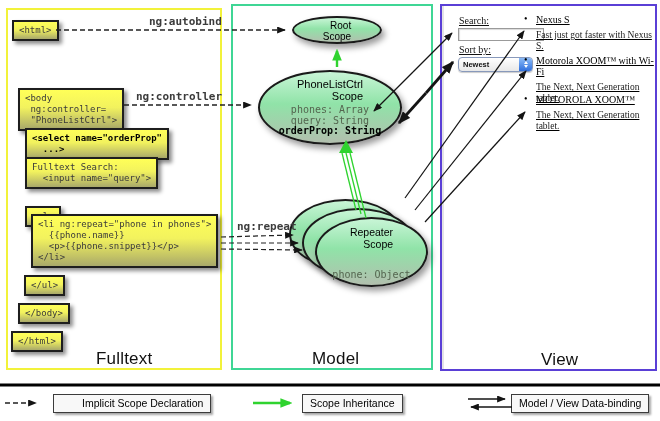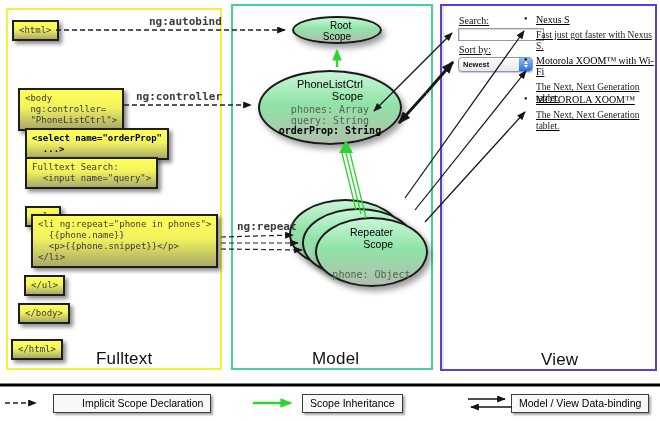--- a/index.html
+++ b/index.html
@@ -100,21 +100,21 @@
   ...&gt;</div>
   <div class="code-box" style="left:25px;top:157px;">Fulltext Search:
   &lt;input name="query"&gt;</div>
   <div class="code-box" style="left:25px;top:188px;margin-top:18px;">&lt;ul&gt;</div>
   <div class="code-box" style="left:31px;top:214px;">&lt;li ng:repeat="phone in phones"&gt;
   {{phone.name}}
   &lt;p&gt;{{phone.snippet}}&lt;/p&gt;
 &lt;/li&gt;</div>
   <div class="code-box" style="left:24px;top:275px;">&lt;/ul&gt;</div>
   <div class="code-box" style="left:18px;top:303px;">&lt;/body&gt;</div>
-  <div class="code-box" style="left:11px;top:339px;">&lt;/html&gt;</div>
+  <div class="code-box" style="left:11px;top:331px;">&lt;/html&gt;</div>
 
   <div class="dash-label" style="left:149px;top:15px;">ng:autobind</div>
   <div class="dash-label" style="left:136px;top:90px;">ng:controller</div>
   <div class="dash-label" style="left:237px;top:220px;">ng:repeat</div>
 
   <div class="ellipse" style="left:292px;top:16px;width:90px;height:28px;padding-top:2px;z-index:2;">
     <div class="scope-name" style="font-size:10px;line-height:11px;">Root
 Scope</div>
   </div>
 

